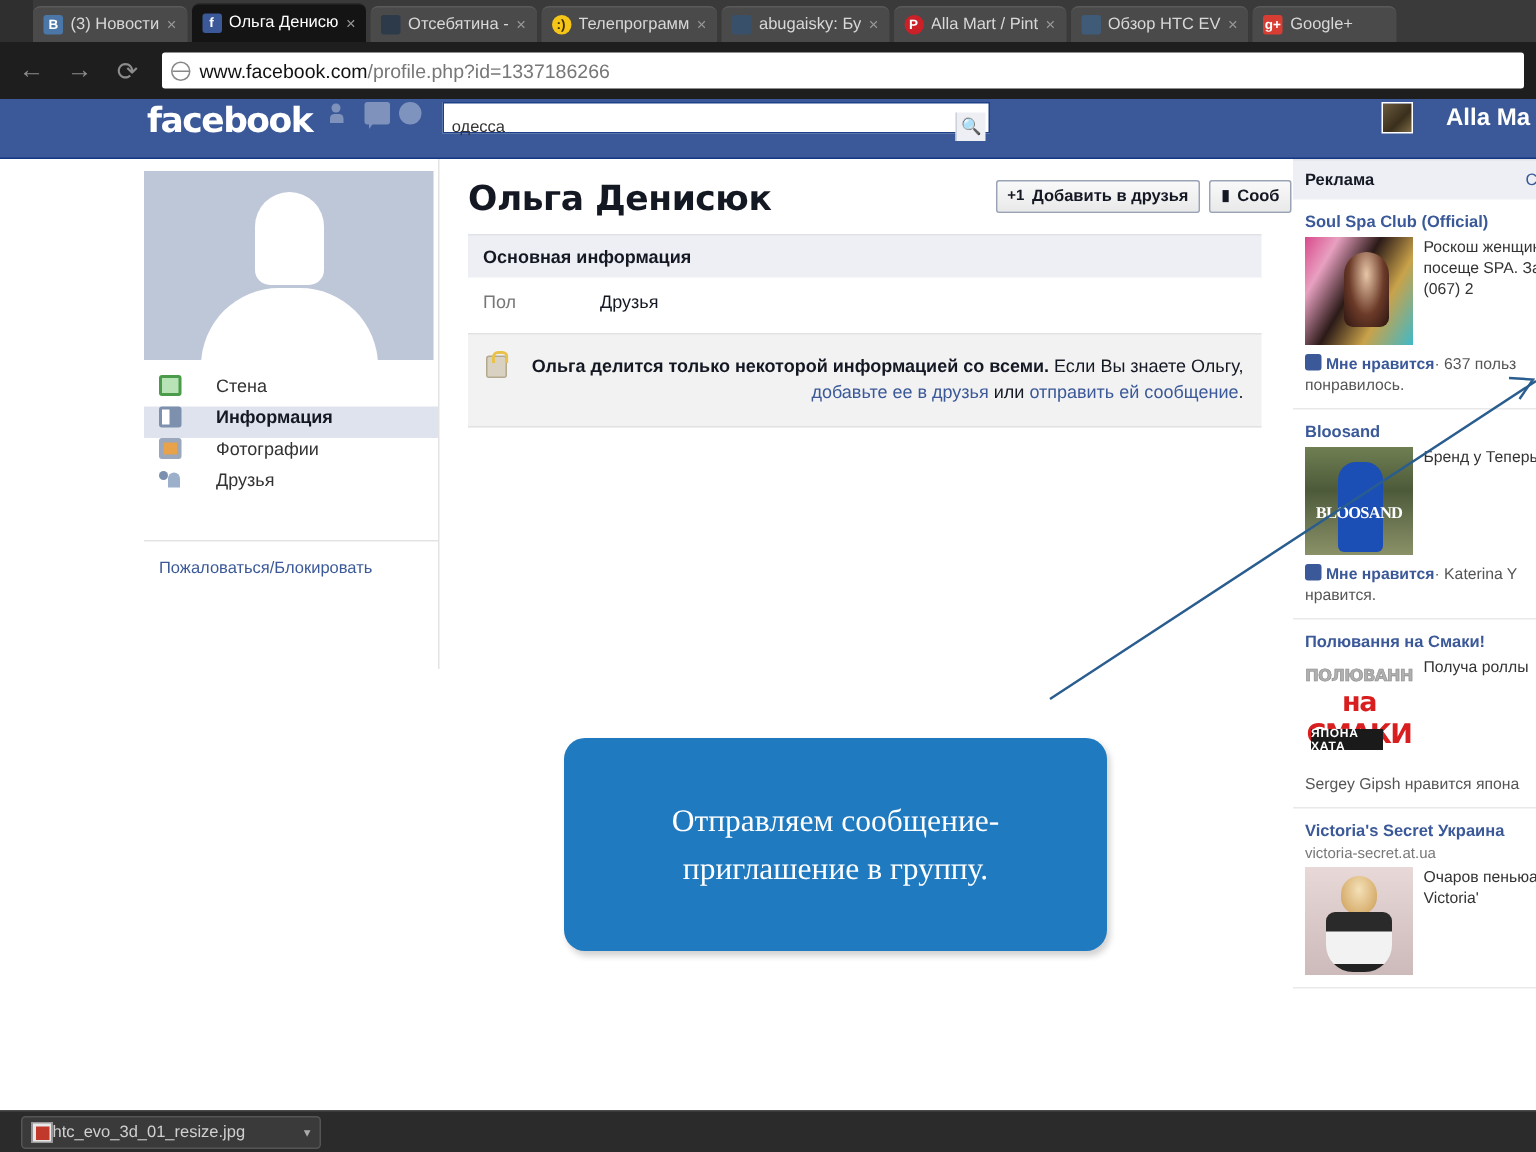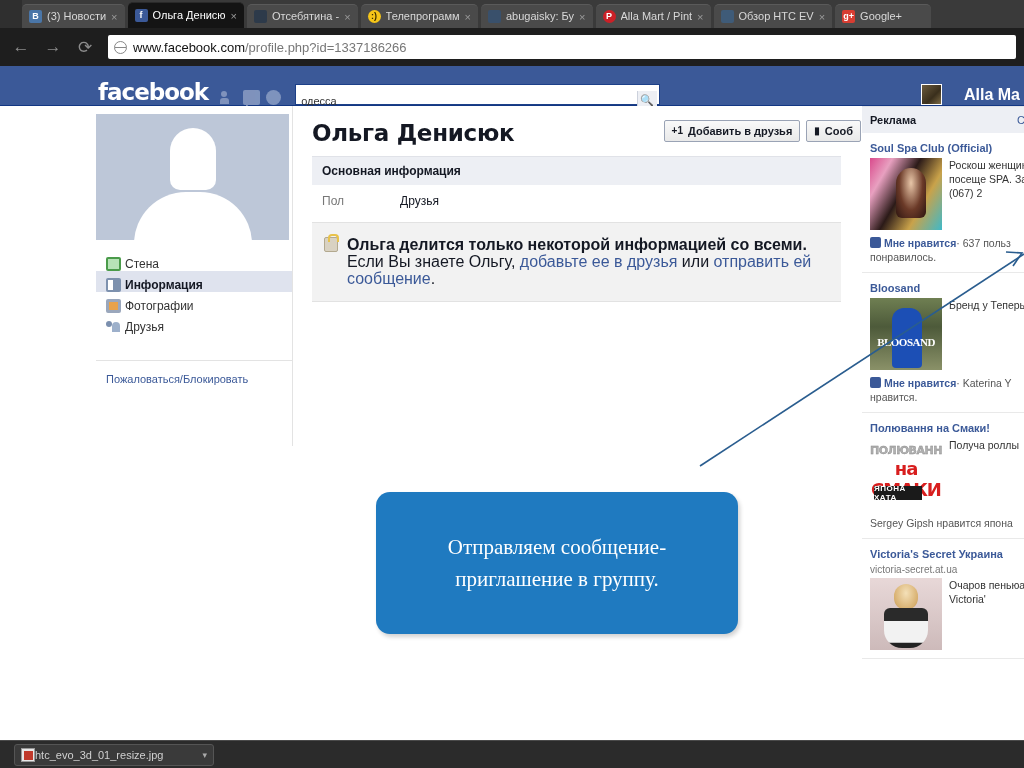--- a/index.html
+++ b/index.html
@@ -127,21 +127,21 @@
     position:absolute; left:0; top:5px; width:11px; height:1px; background:#888;
   }
   .url-text { font-size: 13px; color: #111; white-space: nowrap; }
   .url-text .dim { color: #777; }
 
   
   #fb-bar {
     height: 38px;
     background: #3b5998;
     display: flex;
-    align-items: flex-end;
+    align-items: flex-start;
     padding: 0 10px 0 0;
     border-bottom: 1px solid #133783;
     position: relative;
   }
   #fb-logo {
     color: #ffffff;
     font-size: 23px;
     font-weight: bold;
     letter-spacing: -1px;
     margin-left: 98px;
@@ -225,21 +225,21 @@
     top: 14px; width: 46px; height: 62px;
     background:#fff; border-radius: 23px 23px 10px 10px;
   }
   #profile-pic .body {
     position:absolute; left:50%; transform:translateX(-50%);
     bottom: -8px; width: 118px; height: 56px;
     background:#fff; border-radius: 52px 52px 0 0;
   }
   .nav-list { list-style:none; }
   .nav-item {
-    display:flex; align-items:flex-end; gap:4px;
+    display:flex; align-items:flex-start; gap:23px;
     height: 21px;
     padding-left: 10px;
     font-size: 12px;
     color: #333;
   }
   .nav-item.selected { background:#dfe3ee; font-weight:bold; color:#141823; }
   .nav-ico {
     width: 15px; height: 14px;
     flex: 0 0 15px;
     border-radius: 2px;
@@ -311,23 +311,24 @@
   }
   .info-label { width: 78px; color:#777777; }
   .info-value { color:#141823; }
   #privacy-box {
     background: #f2f2f2;
     border-top: 1px solid #e2e2e2;
     border-bottom: 1px solid #e2e2e2;
     padding: 13px 12px 14px 12px;
     display: flex;
     gap: 9px;
-    font-size: 16px;
+    font-size: 12px;
     line-height: 17px;
     color: #141823;
+    text-align: right;
   }
   .lock-icon {
     width: 14px; height: 15px;
     flex: 0 0 14px;
     background: #d9d2c2;
     border: 1px solid #b3a98f;
     border-radius: 2px;
     position: relative;
     margin-top: 1px;
   }

